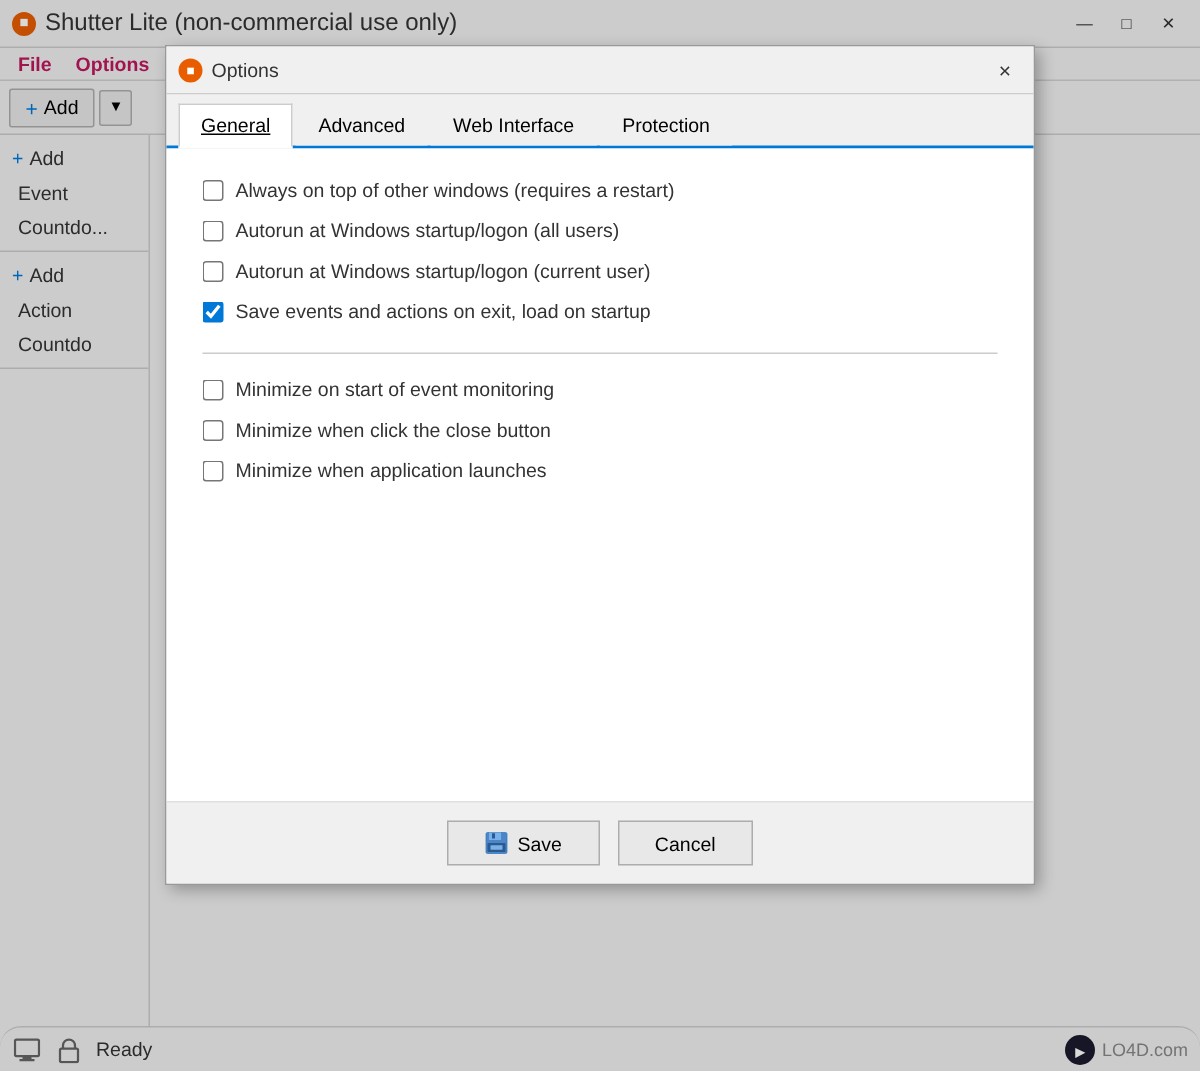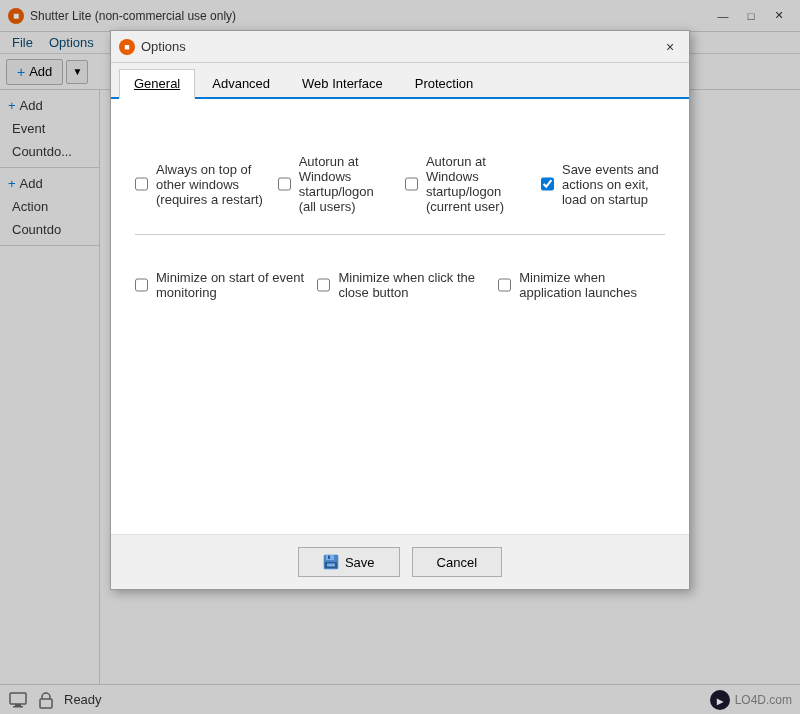--- a/index.html
+++ b/index.html
@@ -17,21 +17,21 @@
     .title-bar {
       background: #f0f0f0;
       height: 32px;
       display: flex;
       align-items: center;
       padding: 0 8px;
       border-bottom: 1px solid #ccc;
     }
     .title-bar-text {
       flex: 1;
-      font-size: 12px;
+      font-size: 16px;
       color: #333;
     }
     .title-bar-controls {
       display: flex;
       gap: 2px;
     }
     .title-bar-btn {
       width: 26px;
       height: 20px;
       border: none;
@@ -50,21 +50,22 @@
       height: 22px;
       display: flex;
       align-items: center;
       padding: 0 4px;
       border-bottom: 1px solid #d0d0d0;
     }
     .menu-item {
       padding: 2px 8px;
       cursor: pointer;
       font-size: 13px;
-      color: #0c4a6e;
+      color: #be185d;
+      font-weight: bold;
     }
 
     
     .toolbar {
       background: #f0f0f0;
       height: 36px;
       display: flex;
       align-items: center;
       padding: 0 6px;
       border-bottom: 1px solid #ccc;
@@ -134,20 +135,21 @@
       background: #f0f0f0;
       border-top: 1px solid #ccc;
       display: flex;
       align-items: center;
       padding: 0 8px;
       gap: 8px;
       position: absolute;
       bottom: 0;
       left: 0;
       right: 0;
+      border-radius: 14px;
     }
     .status-icon {
       width: 20px;
       height: 20px;
       display: flex;
       align-items: center;
       justify-content: center;
     }
     .status-text {
       font-size: 13px;
@@ -239,23 +241,23 @@
 
     
     .dialog-content {
       flex: 1;
       padding: 20px 24px;
       background: white;
     }
 
     .checkbox-group {
       display: flex;
+      flex-direction: column;
       gap: 12px;
       margin-bottom: 20px;
-      margin-top: 35px;
     }
     .checkbox-item {
       display: flex;
       align-items: center;
       gap: 8px;
       cursor: pointer;
     }
     .checkbox-item input[type="checkbox"] {
       width: 14px;
       height: 14px;

